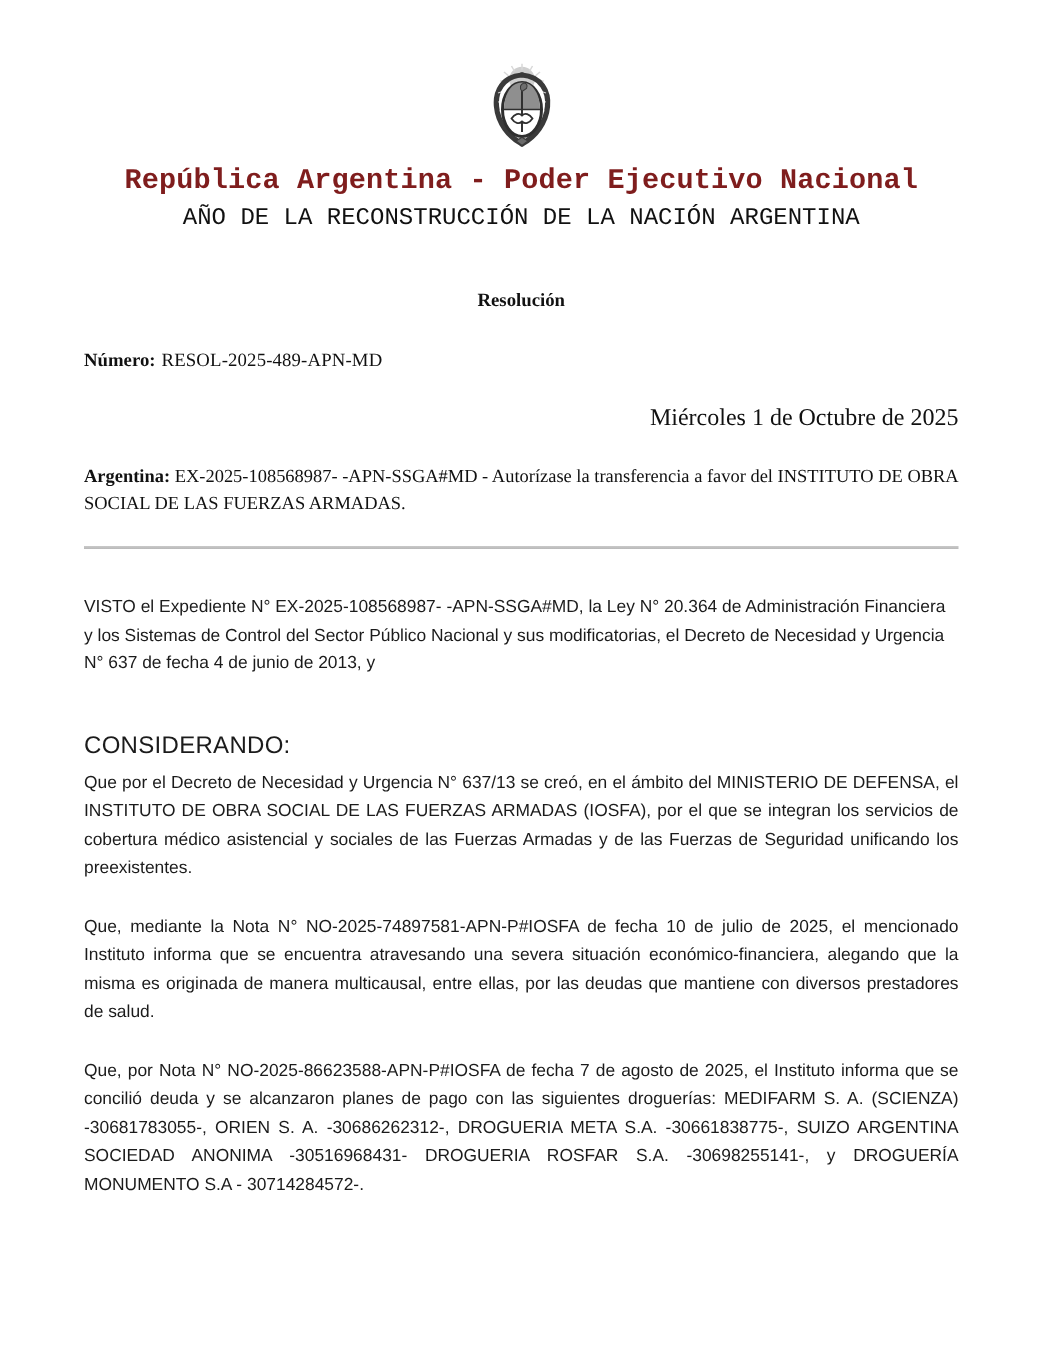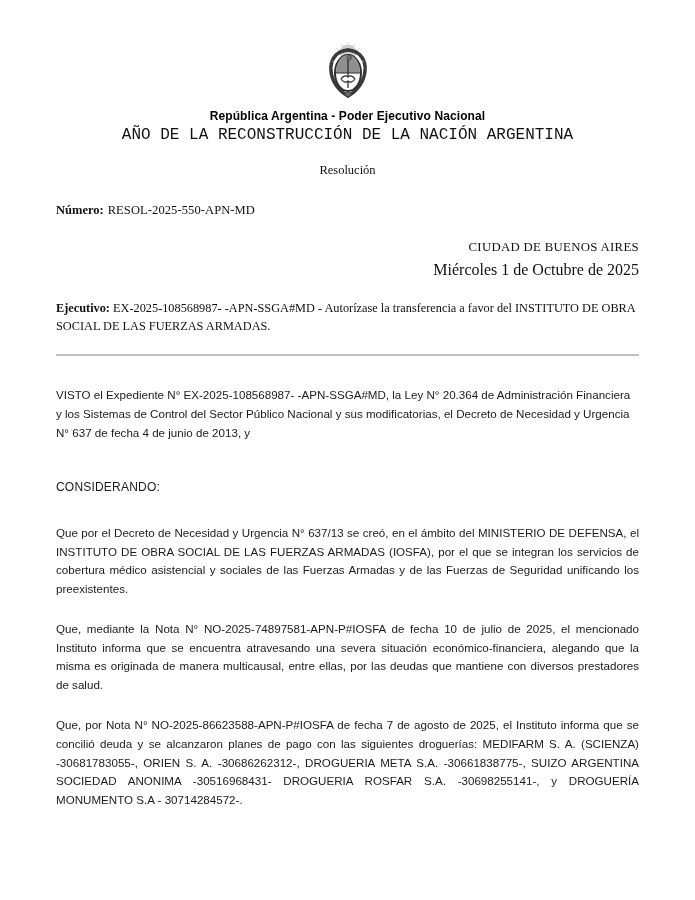--- a/index.html
+++ b/index.html
@@ -34,41 +34,41 @@
   }
   .emblem {
     display: block;
   }
 
   .header-lines {
     text-align: center;
     margin-top: 6px;
   }
   .org-line {
-    font-family: Liberation Sans, sans-serif;
-    font-weight: bold;
-    font-size: 12px;
+    font-family: Liberation Mono, monospace;
+    font-weight: bold;
+    font-size: 19px;
     letter-spacing: 0.1px;
     line-height: 1.35;
-    color: #000000;
+    color: #7f1d1d;
   }
   .year-line {
     font-family: Liberation Mono, monospace;
     font-size: 16px;
     line-height: 1.35;
     color: #111111;
     margin-top: 1px;
   }
 
   .doc-type {
     text-align: center;
     font-family: "Liberation Serif", "DejaVu Serif", serif;
-    font-weight: normal;
+    font-weight: bold;
     font-size: 12.5px;
-    margin-top: 16px;
+    margin-top: 37px;
     color: #111111;
   }
 
   
   .numero-row {
     margin-top: 25px;
     font-family: "Liberation Serif", "DejaVu Serif", serif;
     font-size: 12.5px;
     color: #111111;
   }
@@ -124,32 +124,32 @@
     color: #1b1b1b;
   }
   .visto {
     margin-top: 30px;
     font-size: 11.6px;
     line-height: 1.62;
     text-align: left;
   }
   .considerando-head {
     margin-top: 37px;
-    font-size: 12px;
+    font-size: 16px;
     letter-spacing: 0.2px;
   }
   .cons-para {
     margin-top: 21px;
     font-size: 11.6px;
     line-height: 1.62;
     text-align: justify;
     text-justify: inter-word;
   }
   .cons-para.first {
-    margin-top: 30px;
+    margin-top: 6px;
   }
 </style>
 </head>
 <body>
 
 <div class="page">
 
   <div class="emblem-wrap">
     <span>
       <svg class="emblem" width="48" height="60" viewBox="0 0 96 120" aria-hidden="true">
@@ -202,30 +202,29 @@
   </div>
 
   <div class="header-lines">
     <div class="org-line">República Argentina - Poder Ejecutivo Nacional</div>
     <div class="year-line">AÑO DE LA RECONSTRUCCIÓN DE LA NACIÓN ARGENTINA</div>
   </div>
 
   <div class="doc-type">Resolución</div>
 
   <div class="numero-row">
-    <span class="lbl">Número:</span><span class="val">RESOL-2025-550-APN-MD</span>
+    <span class="lbl">Número:</span><span class="val">RESOL-2025-489-APN-MD</span>
   </div>
 
   <div class="city-block">
-    <div class="city-line">CIUDAD DE BUENOS AIRES</div>
     <div class="date-line">Miércoles 1 de Octubre de 2025</div>
   </div>
 
   <div class="ref-block">
-    <span class="lbl">Ejecutivo:</span>
+    <span class="lbl">Argentina:</span>
     <span>EX-2025-108568987- -APN-SSGA#MD - Autorízase la transferencia a favor del INSTITUTO DE OBRA SOCIAL DE LAS FUERZAS ARMADAS.</span>
   </div>
 
   <div class="divider"></div>
 
   <div class="body-area">
 
     <div class="visto">VISTO el Expediente N° EX-2025-108568987- -APN-SSGA#MD, la Ley N° 20.364 de Administración Financiera y los Sistemas de Control del Sector Público Nacional y sus modificatorias, el Decreto de Necesidad y Urgencia N° 637 de fecha 4 de junio de 2013, y</div>
 
     <div class="considerando-head">CONSIDERANDO:</div>

